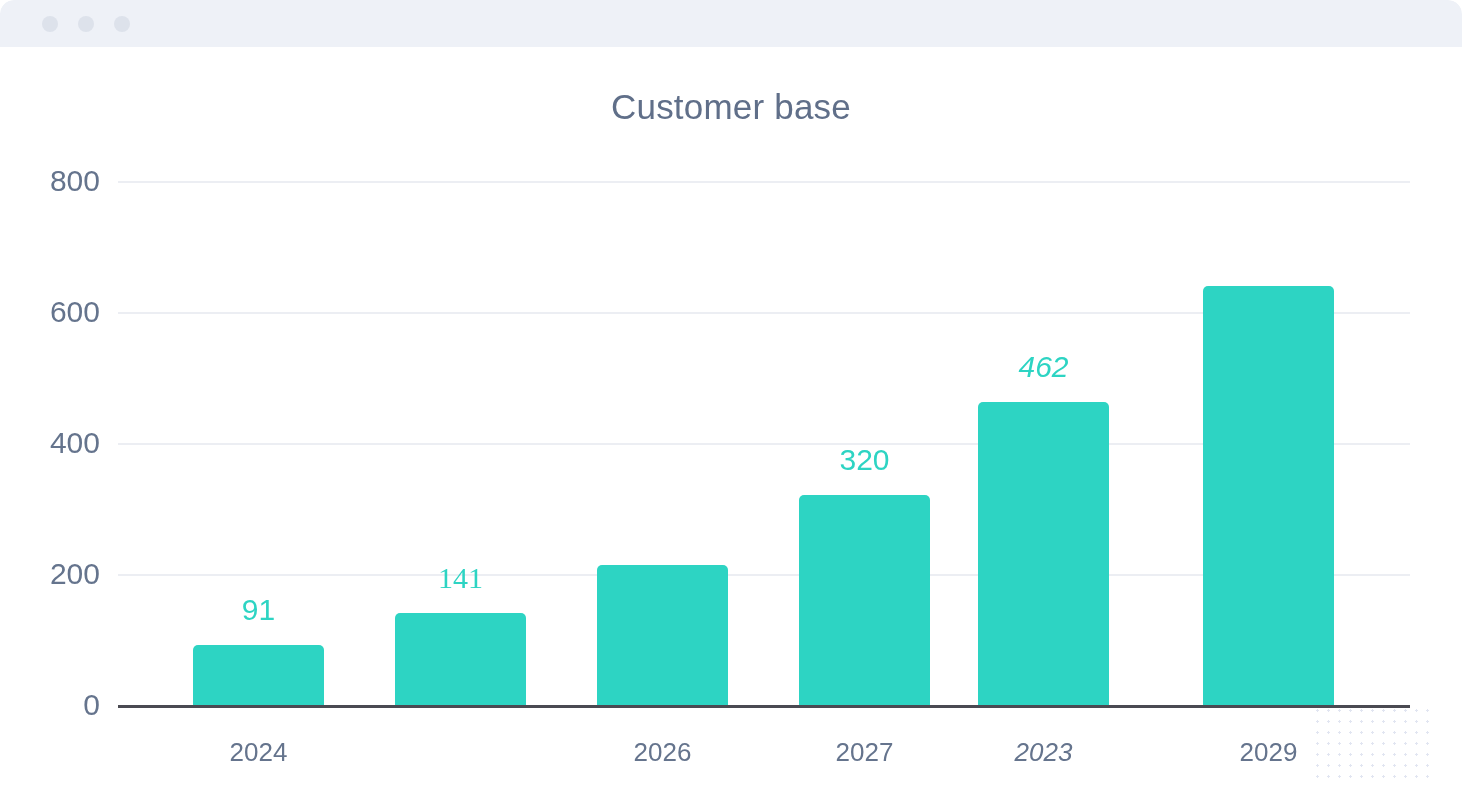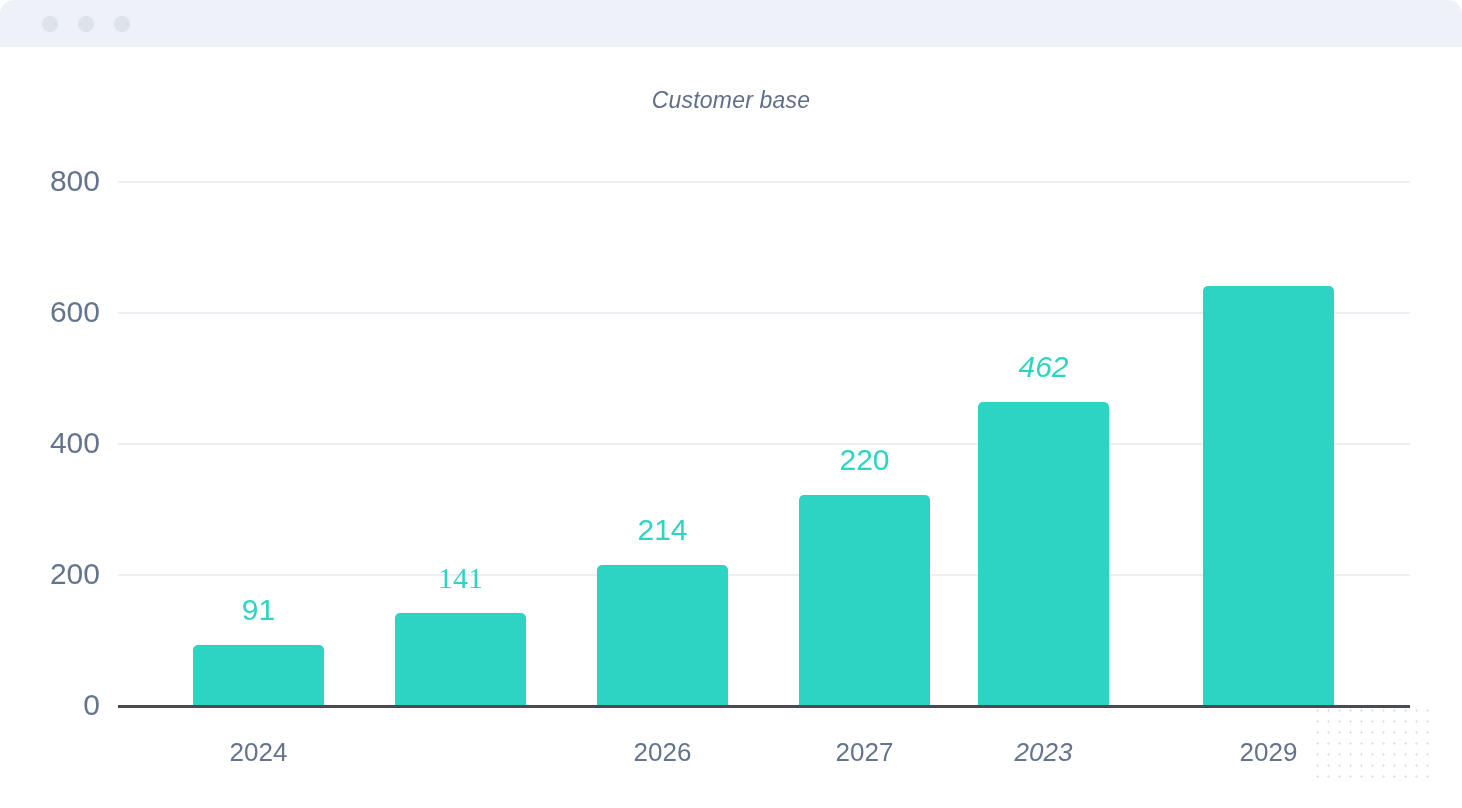--- a/index.html
+++ b/index.html
@@ -72,25 +72,24 @@
     opacity: 0.55;
     pointer-events: none;
   }
 
   .chart-title {
     position: absolute;
     left: 0;
     top: 40px;
     width: 1462px;
     text-align: center;
-    font-size: 23px;
+    font-size: 35px;
     color: #606f89;
     letter-spacing: 0.2px;
     font-weight: 400;
-    font-style: italic;
   }
 
   
   .plot {
     position: absolute;
     left: 118px;
     top: 134px;
     width: 1292px;
     height: 524px;   
   }
@@ -200,26 +199,25 @@
             <div class="bar" style="height: 59.605px; background: rgb(45, 212, 195);"></div>
             <div class="bar-label" style="bottom: 77.605px; color: rgb(45, 212, 195);">91</div>
             <div class="xtick">2024</div>
           </div>
           <div class="bar-slot" style="left: 277px;">
             <div class="bar" style="height: 92.355px; background: rgb(45, 212, 195);"></div>
             <div class="bar-label" style="bottom: 110.355px; color: rgb(45, 212, 195); font-family: Liberation Serif, serif;">141</div>
           </div>
           <div class="bar-slot" style="left: 479px;">
             <div class="bar" style="height: 140.17px; background: rgb(45, 212, 195);"></div>
-            <div class="bar-label" style="bottom: 158.17px; color: rgb(45, 212, 195);">214</div>
             <div class="xtick">2026</div>
           </div>
           <div class="bar-slot" style="left: 681px;">
             <div class="bar" style="height: 209.6px; background: rgb(45, 212, 195);"></div>
-            <div class="bar-label" style="bottom: 227.6px; color: rgb(45, 212, 195);">220</div>
+            <div class="bar-label" style="bottom: 227.6px; color: rgb(45, 212, 195);">320</div>
             <div class="xtick">2027</div>
           </div>
           <div class="bar-slot" style="left: 860px; font-style: italic;">
             <div class="bar" style="height: 302.61px; background: rgb(45, 212, 195);"></div>
             <div class="bar-label" style="bottom: 320.61px; color: rgb(45, 212, 195);">462</div>
             <div class="xtick">2023</div>
           </div>
           <div class="bar-slot" style="left: 1085px;">
             <div class="bar" style="height: 419.2px; background: rgb(45, 212, 195);"></div>
             <div class="xtick">2029</div>

